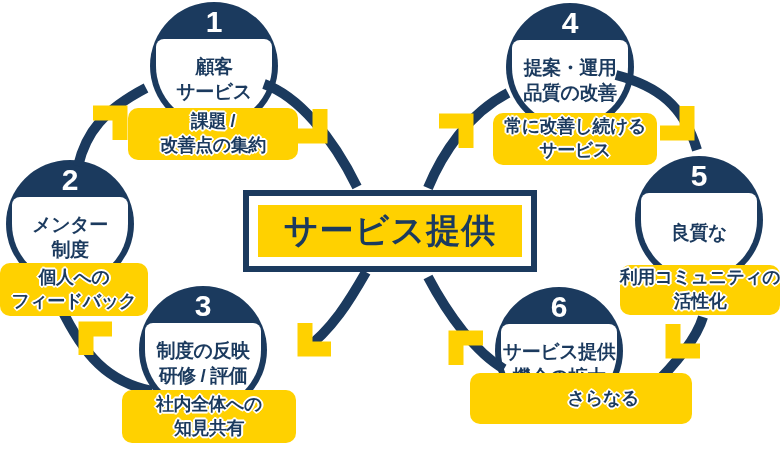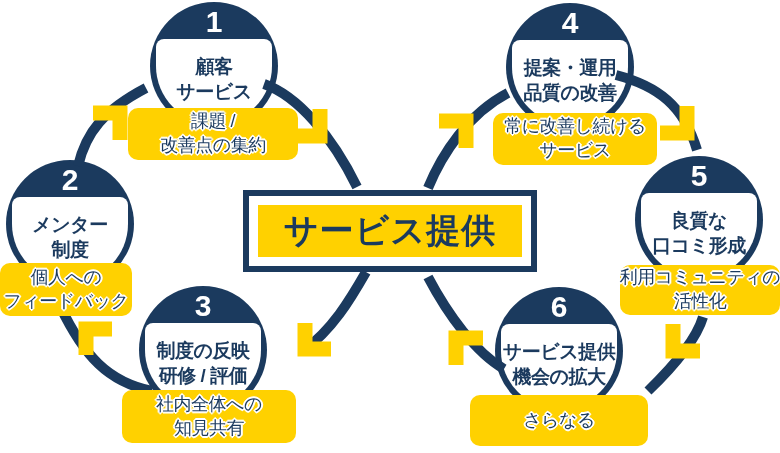--- a/index.html
+++ b/index.html
@@ -33,34 +33,34 @@
   .c1{left:150px;top:2px;}
   .c2{left:6px;top:160px;}
   .c3{left:139px;top:286px;}
   .c4{left:506px;top:3px;}
   .c5{left:635px;top:156px;}
   .c6{left:495px;top:287px;}
   
   .tag{
     position:absolute;background:var(--yellow);border-radius:10px;z-index:3;
     display:flex;flex-direction:column;justify-content:center;align-items:center;
-    color:var(--navy);font-weight:normal;font-size:18px;line-height:1.32;text-align:center;
+    color:var(--navy);font-weight:bold;font-size:18px;line-height:1.32;text-align:center;
     letter-spacing:-0.5px;
     text-shadow:
       1px 0 0 #fff,-1px 0 0 #fff,0 1px 0 #fff,0 -1px 0 #fff,
       1px 1px 0 #fff,-1px -1px 0 #fff,1px -1px 0 #fff,-1px 1px 0 #fff,
       2px 0 0 #fff,-2px 0 0 #fff,0 2px 0 #fff,0 -2px 0 #fff;
   }
   .tag span{white-space:nowrap;}
   .t1{left:128px;top:108px;width:170px;height:52px;}
-  .t2{left:0px;top:263px;width:132px;height:53px;}
+  .t2{left:0px;top:263px;width:148px;height:53px;}
   .t3{left:122px;top:390px;width:174px;height:53px;}
   .t4{left:493px;top:113px;width:164px;height:52px;text-align:center;}
   .t5{left:620px;top:265px;width:160px;height:50px;font-size:18px;}
-  .t6{left:470px;top:395px;width:178px;height:51px;}
+  .t6{left:470px;top:373px;width:178px;height:51px;padding-left:44px;}
   
   .center{
     position:absolute;left:243px;top:190px;width:294px;height:82px;
     background:var(--navy);padding:6px;box-sizing:border-box;z-index:3;
   }
   .center .white{width:100%;height:100%;background:#fff;padding:9px;box-sizing:border-box;}
   .center .yellowbox{
     width:100%;height:100%;background:var(--yellow);
     display:flex;align-items:center;justify-content:center;
     color:var(--navy);font-weight:bold;font-size:34px;letter-spacing:1px;
@@ -160,21 +160,20 @@
   <div class="tag t4">
     <span>常に改善し続ける</span>
     <span>サービス</span>
   </div>
 
   <div class="circle c5">
     <div class="inner"></div>
     <div class="num">5</div>
     <div class="cname">
       <span>良質な</span>
-      <span>口コミ形成</span>
     </div>
   </div>
   <div class="tag t5">
     <span>利用コミュニティの</span>
     <span>活性化</span>
   </div>
 
   <div class="circle c6">
     <div class="inner"></div>
     <div class="num">6</div>

